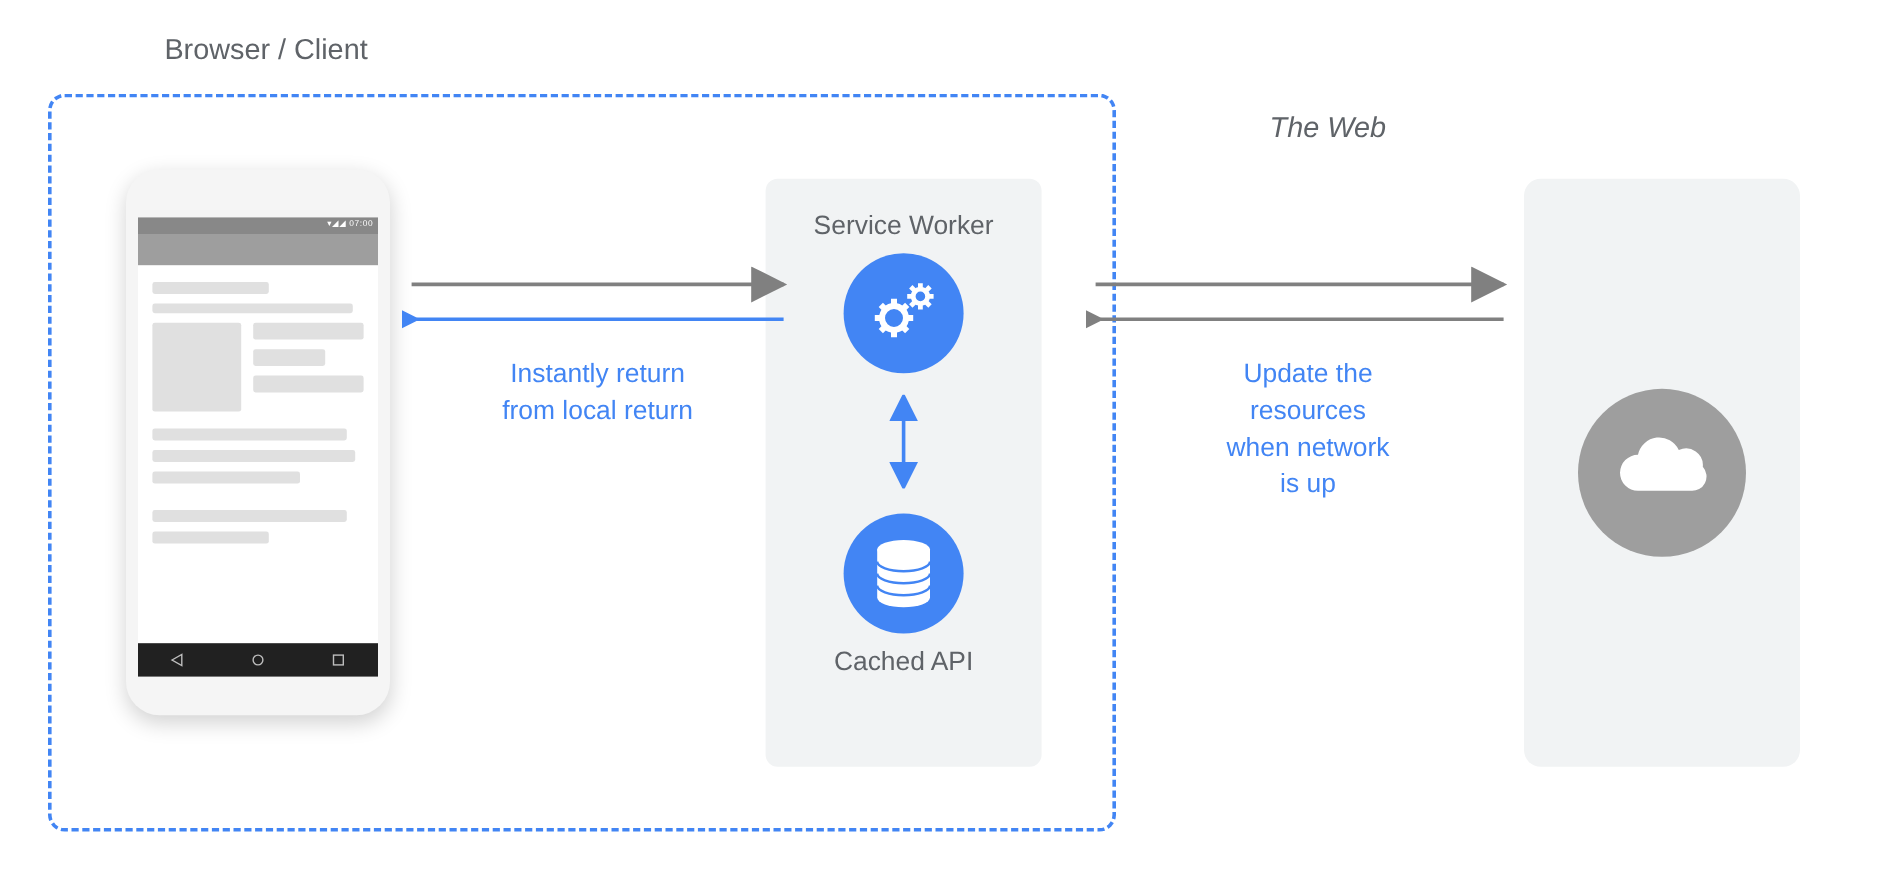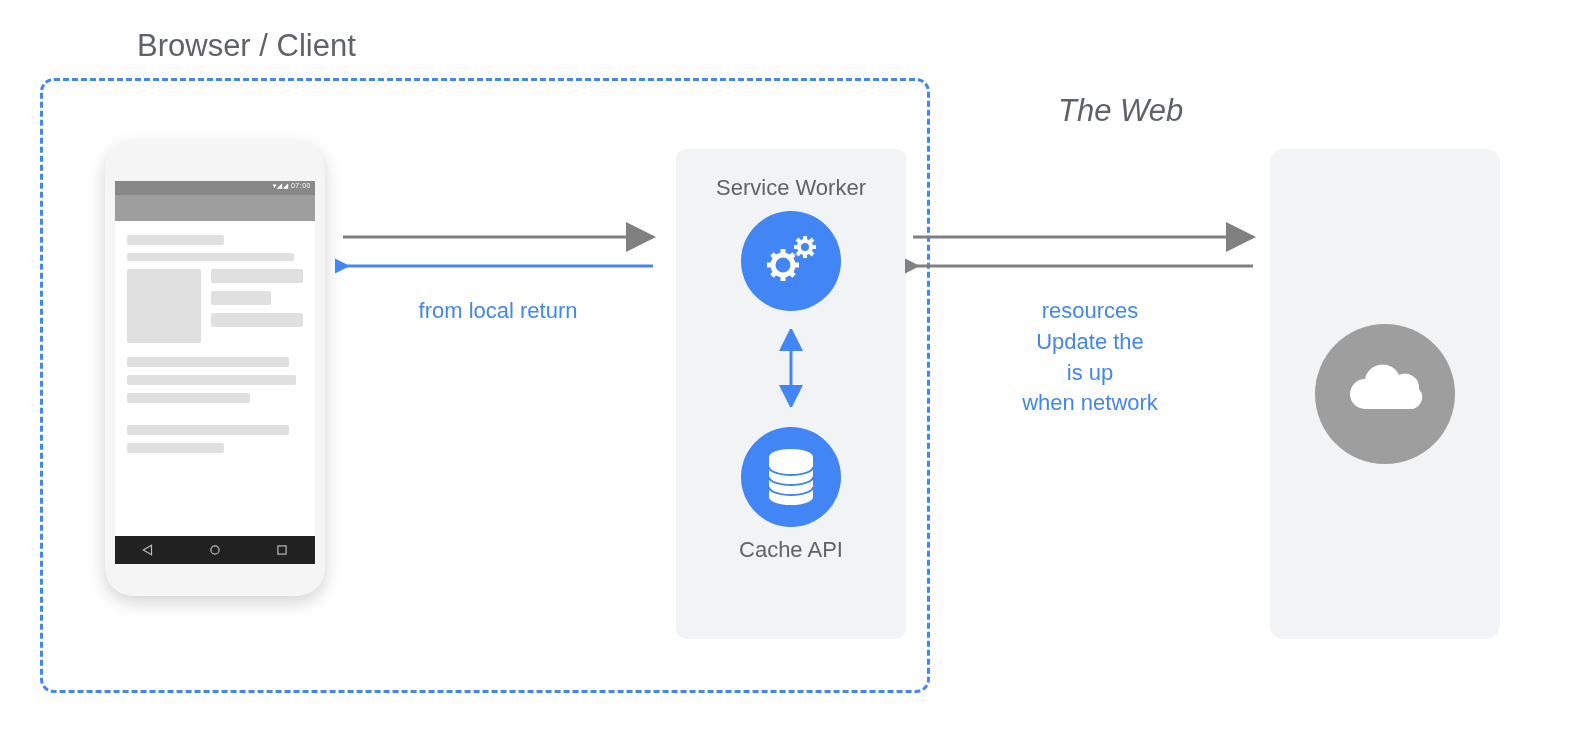--- a/index.html
+++ b/index.html
@@ -8,21 +8,21 @@
     padding: 0;
     width: 1584px;
     height: 730px;
     background: #fff;
     font-family: "Helvetica Neue", Arial, sans-serif;
     position: relative;
     color: #5f6368;
   }
   .label {
     position: absolute;
-    font-size: 31px;
+    font-size: 24px;
     font-weight: 400;
     color: #5f6368;
     white-space: nowrap;
   }
   .annotation {
     position: absolute;
     font-size: 22px;
     color: #4285f4;
     text-align: center;
     line-height: 1.4;
@@ -70,21 +70,21 @@
   .navbar {
     position: absolute; bottom: 0; left: 0; right: 0;
     height: 28px; background: #212121;
     display:flex; align-items:center; justify-content:space-around;
     color:#bdbdbd;
   }
   .navbar svg { width:14px; height:14px; }
   
   .sw-box {
     position: absolute;
-    left: 676px;
+    left: 638px;
     top: 149px;
     width: 230px;
     height: 490px;
     background: #f1f3f4;
     border-radius: 10px;
     text-align: center;
     padding: 22px 10px;
   }
   .circle-icon {
     width: 100px; height: 100px; border-radius: 50%;
@@ -220,21 +220,21 @@
         <path d="M4 30 v10 a22 8 0 0 0 44 0 v-10" fill="#fff"></path>
         <path d="M4 40 v10 a22 8 0 0 0 44 0 v-10" fill="#fff"></path>
       </g>
       <g fill="none" stroke="#4285f4" stroke-width="2">
         <path d="M4 20 a22 8 0 0 0 44 0"></path>
         <path d="M4 30 a22 8 0 0 0 44 0"></path>
         <path d="M4 40 a22 8 0 0 0 44 0"></path>
       </g>
     </svg>
   </div>
-  <div class="sub">Cache API</div>
+  <div class="sub">Cached API</div>
 </div>
 
 <div class="web-box">
   <div class="cloud-circle">
     <svg width="90" height="60" viewBox="0 0 90 60">
       <path d="M25 45 a15 15 0 0 1 0 -30 a18 18 0 0 1 34 -4 a14 14 0 0 1 20 14 a12 12 0 0 1 -10 20 Z" fill="#fff"></path>
     </svg>
   </div>
 </div>
 
@@ -245,34 +245,35 @@
     </marker>
     <marker id="arrBlueL" markerWidth="12" markerHeight="12" refX="1" refY="5" orient="auto">
       <path d="M10 0 L0 5 L10 10 Z" fill="#4285f4"></path>
     </marker>
   </defs>
   <line x1="8" y1="15" x2="318" y2="15" stroke="#808080" stroke-width="3" marker-end="url(#arrGrayR)"></line>
   <line x1="318" y1="44" x2="12" y2="44" stroke="#4285f4" stroke-width="3" marker-end="url(#arrBlueL)"></line>
 </svg>
 
 <div class="annotation" style="left:378px; top:296px; width:240px;">
+  <div>Instantly return</div>
   <div>from local return</div>
 </div>
 
 <svg class="arrow" style="left:905px; top:222px;" width="360" height="60">
   <defs>
     <marker id="arrGrayR2" markerWidth="12" markerHeight="12" refX="9" refY="5" orient="auto">
       <path d="M0 0 L10 5 L0 10 Z" fill="#808080"></path>
     </marker>
     <marker id="arrGrayL2" markerWidth="12" markerHeight="12" refX="1" refY="5" orient="auto">
       <path d="M10 0 L0 5 L10 10 Z" fill="#808080"></path>
     </marker>
   </defs>
   <line x1="8" y1="15" x2="348" y2="15" stroke="#808080" stroke-width="3" marker-end="url(#arrGrayR2)"></line>
   <line x1="348" y1="44" x2="12" y2="44" stroke="#808080" stroke-width="3" marker-end="url(#arrGrayL2)"></line>
 </svg>
 
 <div class="annotation" style="left:1000px; top:296px; width:180px;">
+  <div>Update the</div>
   <div>resources</div>
-  <div>Update the</div>
+  <div>when network</div>
   <div>is up</div>
-  <div>when network</div>
 </div>
 
 </body></html>

